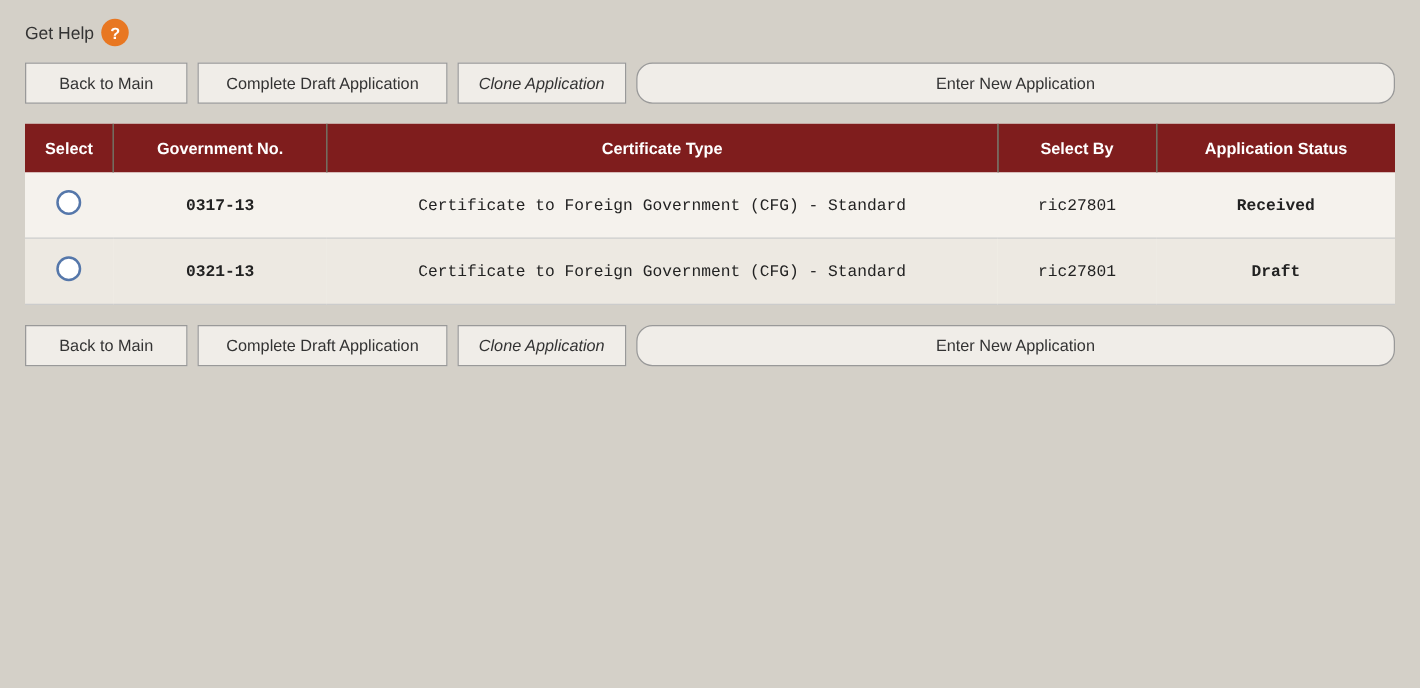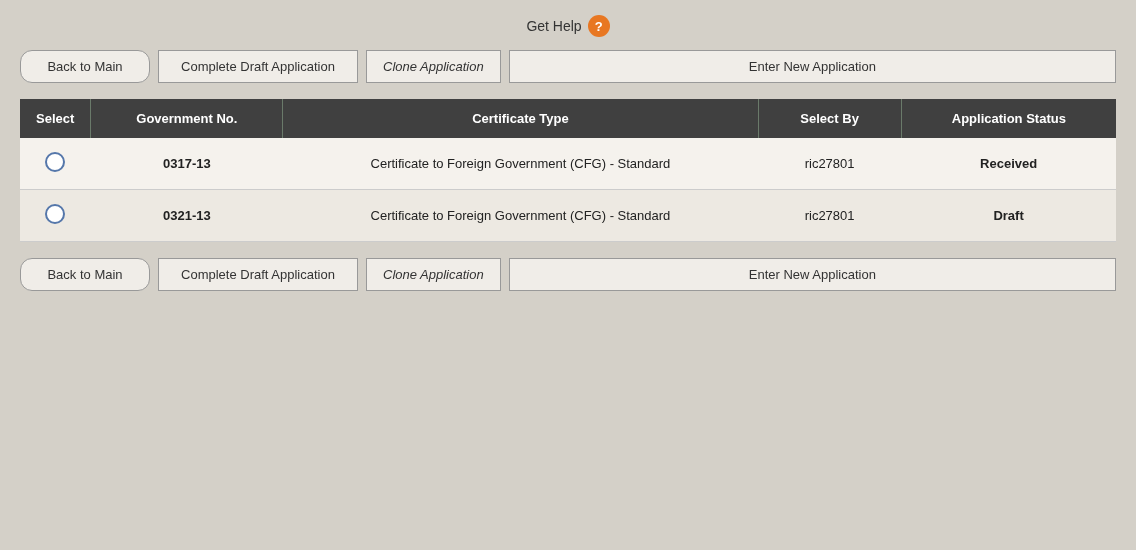--- a/index.html
+++ b/index.html
@@ -6,21 +6,21 @@
     body {
       font-family: Arial, sans-serif;
       font-size: 13px;
       background: #d4d0c8;
       width: 1136px;
       min-height: 550px;
       padding: 10px;
     }
     .top-bar {
       display: flex;
-      justify-content: center;
+      justify-content: flex-start;
       align-items: center;
       padding: 5px 10px;
       margin-bottom: 8px;
     }
     .get-help {
       display: flex;
       align-items: center;
       gap: 6px;
       font-size: 14px;
       color: #333;
@@ -46,48 +46,49 @@
     }
     .btn {
       border: 1px solid #999;
       background: #f0ede8;
       padding: 8px 16px;
       font-size: 13px;
       cursor: pointer;
       color: #333;
       white-space: nowrap;
     }
-    .btn-back { min-width: 130px; border-radius: 12px; }
+    .btn-back { min-width: 130px; }
     .btn-complete { min-width: 200px; }
     .btn-clone { min-width: 130px; font-style: italic; }
-    .btn-new { min-width: 220px; flex: 1; }
+    .btn-new { min-width: 220px; flex: 1; border-radius: 13px; }
     .main-content {
       padding: 0 10px;
     }
     table {
       width: 100%;
       border-collapse: collapse;
       background: #f5f2ed;
     }
     thead tr {
-      background: #404040;
+      background: #7f1d1d;
       color: white;
     }
     thead th {
       padding: 12px 16px;
       text-align: center;
       font-weight: bold;
       font-size: 13px;
       border-right: 1px solid #6a7a6a;
     }
     thead th:last-child {
       border-right: none;
     }
     tbody tr {
       border-bottom: 1px solid #ccc;
+      font-family: Liberation Mono, monospace;
     }
     tbody tr:nth-child(even) {
       background: #ede9e2;
     }
     tbody tr:nth-child(odd) {
       background: #f5f2ed;
     }
     tbody td {
       padding: 14px 16px;
       text-align: center;

